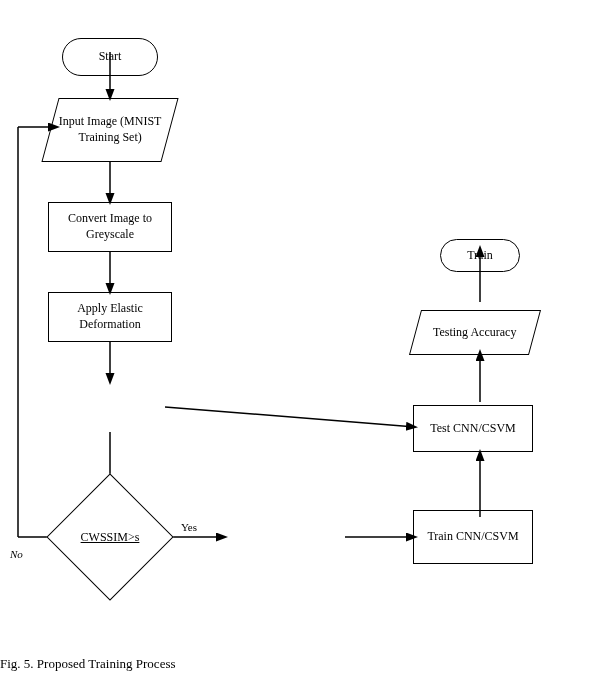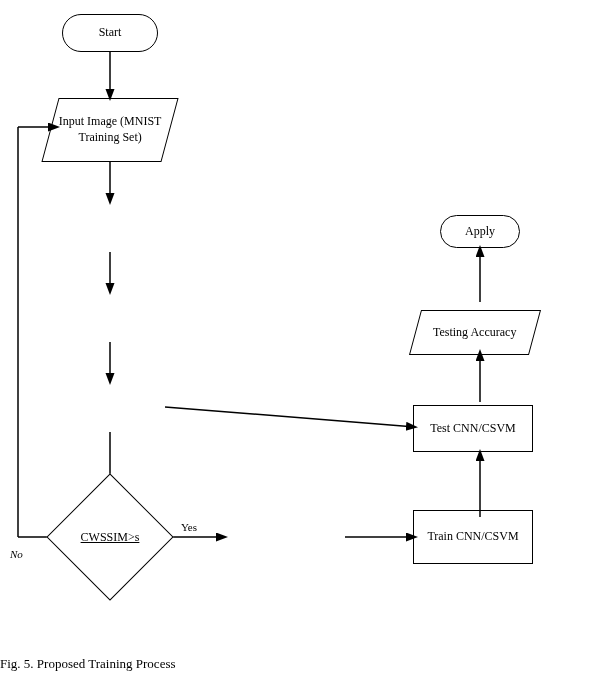--- a/index.html
+++ b/index.html
@@ -22,20 +22,21 @@
       display: flex;
       align-items: center;
       justify-content: center;
       text-align: center;
       font-size: 12px;
       line-height: 1.3;
     }
     .rounded-rect {
       border: 1.5px solid #000;
       border-radius: 20px;
+      margin-top: 24px;
     }
     .rect {
       border: 1.5px solid #000;
       border-radius: 0;
     }
     .parallelogram {
       border: 1.5px solid #000;
       transform: skewX(-15deg);
     }
     .parallelogram span {
@@ -123,21 +124,27 @@
   </svg>
 
   <div class="shape rounded-rect" style="left:62px; top:14px; width:96px; height:38px;">
     <span>Start</span>
   </div>
 
   <div class="shape parallelogram" style="left:50px; top:98px; width:120px; height:64px;">
     <span>Input Image (MNIST Training Set)</span>
   </div>
 
+  <div class="shape rect" style="left:48px; top:202px; width:124px; height:50px;">
+    <span>Convert Image to Greyscale</span>
+  </div>
 
+  <div class="shape rect" style="left:48px; top:292px; width:124px; height:50px;">
+    <span>Apply Elastic Deformation</span>
+  </div>
 
 
   <div class="diamond-container" style="left:20px; top:487px; width:180px; height:100px;">
     <div class="diamond"></div>
     <span class="diamond-text">CWSSIM&gt;s</span>
   </div>
 
 
   <div class="shape rect" style="left:413px; top:510px; width:120px; height:54px;">
     <span>Train CNN/CSVM</span>
@@ -145,21 +152,21 @@
 
   <div class="shape rect" style="left:413px; top:405px; width:120px; height:47px;">
     <span>Test CNN/CSVM</span>
   </div>
 
   <div class="shape parallelogram" style="left:415px; top:310px; width:120px; height:45px;">
     <span>Testing Accuracy</span>
   </div>
 
   <div class="shape rounded-rect" style="left:440px; top:215px; width:80px; height:33px;">
-    <span>Apply</span>
+    <span>Train</span>
   </div>
 
   <div class="arrow-label" style="left:173px; top:521px;margin-left:8px;">Yes</div>
   <div class="arrow-label" style="left:10px; top:548px;font-style:italic;">No</div>
 
   <div class="caption">Fig. 5. Proposed Training Process</div>
 
 </div>
 
 </body></html>

